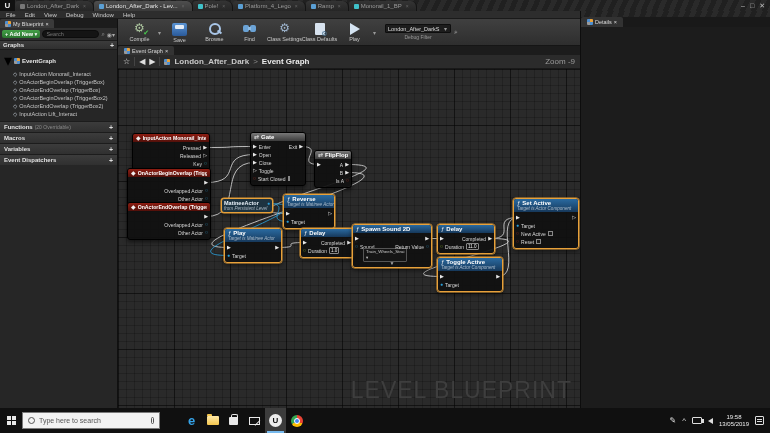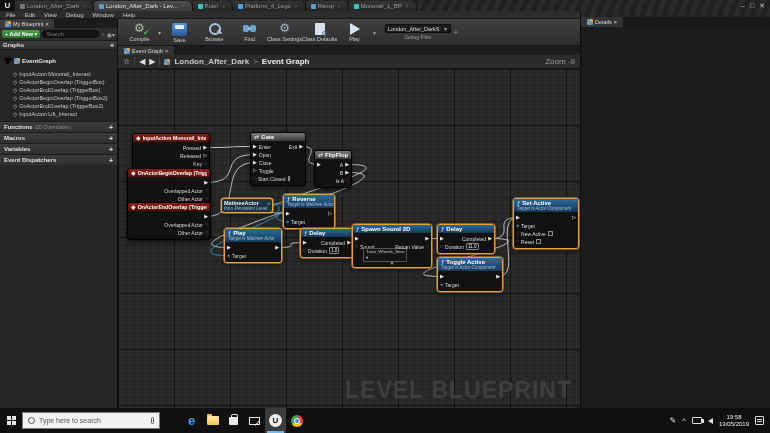--- a/index.html
+++ b/index.html
@@ -79,21 +79,21 @@
   #crumb-gt { font-size:8px; color:#8a8a8a; }
   #crumb-cur { font-size:8px; font-weight:bold; color:#ececec; }
   #zoom-label { margin-left:auto; font-size:8px; color:#9a9a9a; }
   #canvas { position:relative; width:462px; height:339px; overflow:hidden; background-color:#2a2a2a;
     background-image:
       linear-gradient(rgba(0,0,0,.20) 1px, transparent 1px),
       linear-gradient(90deg, rgba(0,0,0,.20) 1px, transparent 1px),
       linear-gradient(rgba(0,0,0,.42) 1px, transparent 1px),
       linear-gradient(90deg, rgba(0,0,0,.42) 1px, transparent 1px);
     background-size:8px 8px,8px 8px,56px 56px,56px 56px; }
-  #watermark { position:absolute; right:8px; bottom:4px; font-size:23px; font-weight:bold; color:#3e3e3e; letter-spacing:1px; }
+  #watermark { position:absolute; right:8px; bottom:4px; font-size:23px; font-weight:normal; color:#3e3e3e; letter-spacing:1px; }
   #wire-svg { position:absolute; inset:0; pointer-events:none; }
 
   
   .node { position:absolute; background:rgba(16,16,16,.93); border:1px solid #000; border-radius:3px; box-shadow:0 2px 4px rgba(0,0,0,.55); color:#ddd; }
   .node.selected { border-color:#e8a13a; box-shadow:0 0 0 .5px #e8a13a, 0 2px 5px rgba(0,0,0,.6); }
   .node-head { padding:1px 3px; border-radius:2px 2px 0 0; }
   .kind-event .node-head { background:linear-gradient(#8e1d12,#52100a); }
   .kind-function .node-head { background:linear-gradient(#2a6aa0,#16385a); }
   .kind-macro .node-head { background:linear-gradient(#787878,#3c3c3c); }
   .trow { display:flex; align-items:center; gap:2px; white-space:nowrap; overflow:hidden; }

